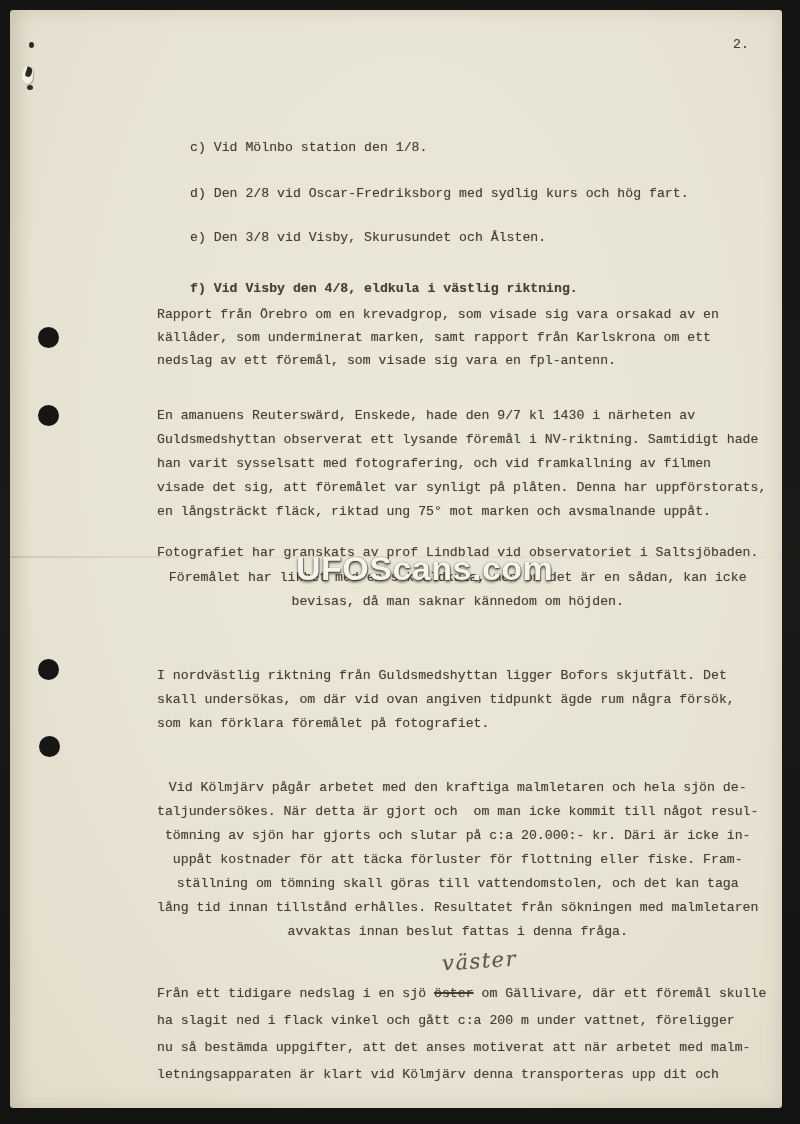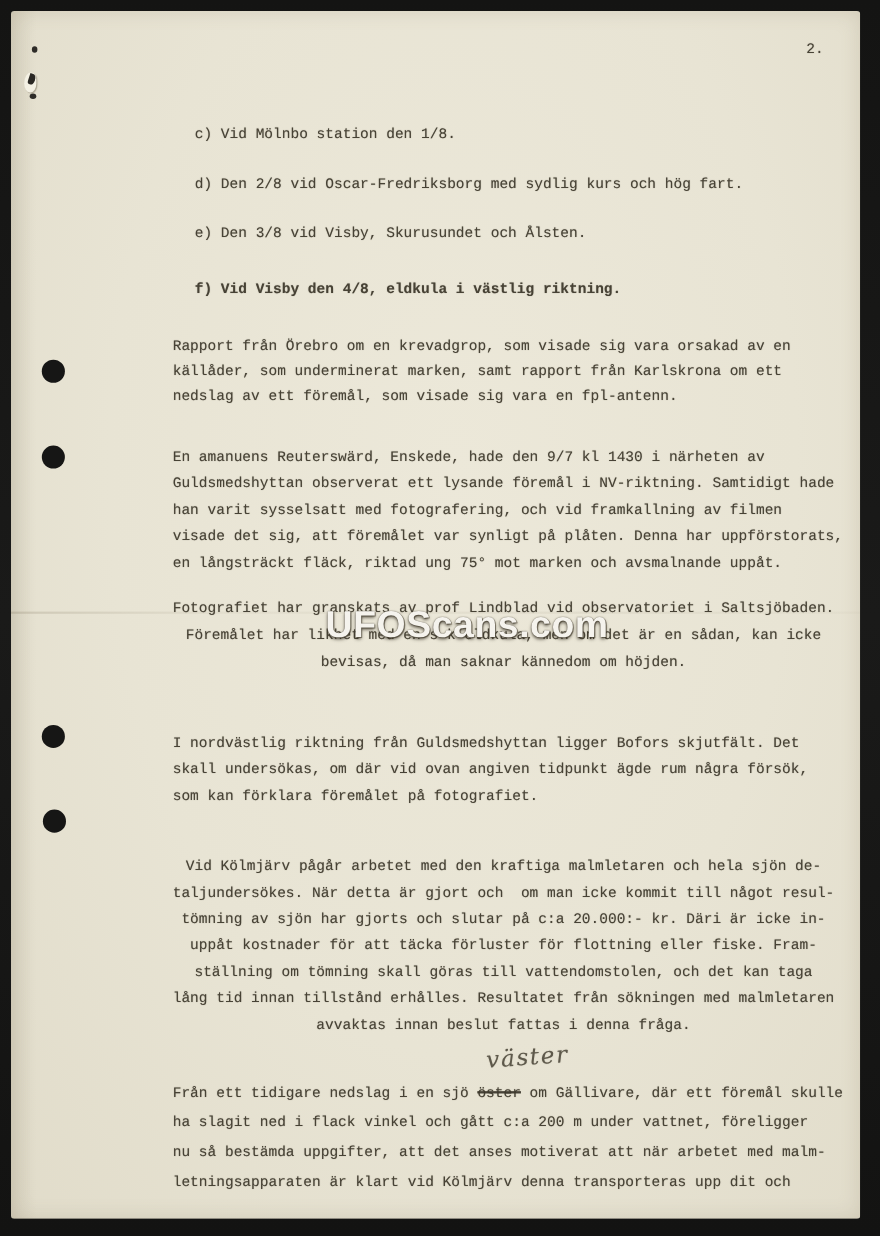--- a/index.html
+++ b/index.html
@@ -43,21 +43,21 @@
   }
   .typed {
     position: absolute;
     font-size: 13.2px;
     color: #474235;
     text-shadow: 0 0 1px rgba(71,66,53,0.45);
     letter-spacing: 0px;
   }
   .line { white-space: pre; }
   #page-number { left: 733px; top: 36px; line-height: 18px; }
-  .list-item { left: 177px; line-height: 18px; }
+  .list-item { left: 190px; line-height: 18px; margin-top: 26px; }
   #item-c { top: 113px; }
   #item-d { top: 159px; }
   #item-e { top: 203px; }
   #item-f { top: 254px; font-weight: bold; }
   .para { left: 157px; }
   #para-1 { top: 303px; line-height: 23px; }
   #para-2 { top: 404px; line-height: 24px; }
   #para-3 { top: 541px; line-height: 24.5px; text-align: center; }
   #para-4 { top: 664px; line-height: 24px; }
   #para-5 { top: 776px; line-height: 24px; text-align: center; }

